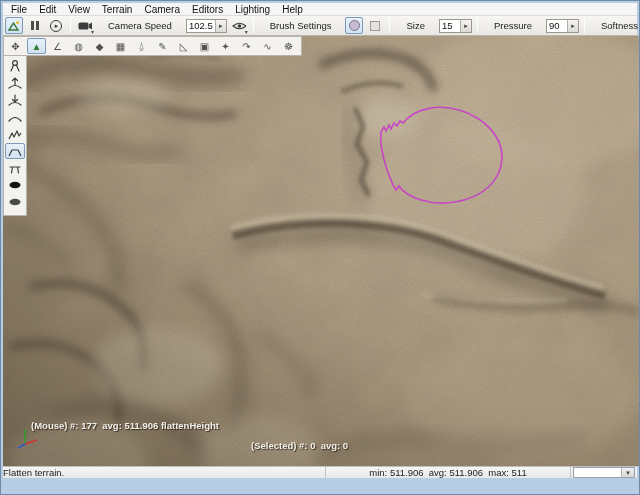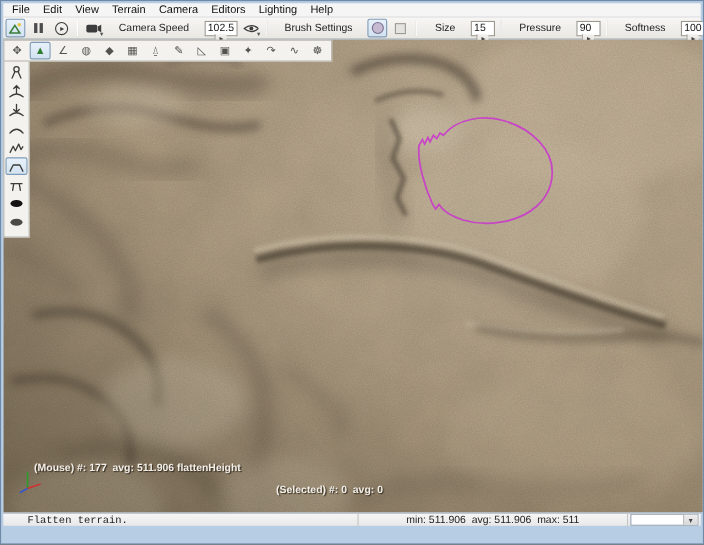--- a/index.html
+++ b/index.html
@@ -18,21 +18,21 @@
   .menubar{height:13px;background:#f5f5f5;border-bottom:1px solid #dcdcdc;display:flex;align-items:center;padding-left:2px;}
   .mitem{font-size:10px;color:#111;padding:0 6px;white-space:pre;}
   
   .toolbar{height:20px;background:linear-gradient(#f7f6f4,#e9e7e2);border-bottom:1px solid #bab6af;
            display:flex;align-items:center;padding:0 2px;gap:3px;}
   .lbl{font-size:9.5px;color:#222;white-space:pre;margin:0 11px;}
   .tb{position:relative;height:17px;min-width:18px;border:1px solid transparent;background:transparent;
       display:flex;align-items:center;justify-content:center;padding:0 1px;border-radius:2px;}
   .tb.sel{border-color:#7d9ab8;background:linear-gradient(#e8f1fa,#d2e2f2);}
   .sep{width:1px;height:15px;background:#bdbab3;border-right:1px solid #fff;margin:0 2px;}
-  .spin{display:flex;align-items:center;height:14px;border:1px solid #9b9890;background:#fff;flex-direction:column;}
+  .spin{display:flex;align-items:center;height:14px;border:1px solid #9b9890;background:#fff;}
   .spin .val{font-size:9.5px;padding:0 2px;min-width:20px;color:#111;white-space:pre;}
   .spin .sa{width:11px;height:12px;background:linear-gradient(#f4f3f1,#dddbd6);border-left:1px solid #b0ada6;
             font-size:7px;color:#444;display:flex;align-items:center;justify-content:center;}
   .bars{display:flex;gap:2px;} .bars span{width:3px;height:9px;background:#4c4c4c;display:block;}
   .playcirc{width:12px;height:12px;border:1.3px solid #3a3a3a;border-radius:50%;display:flex;align-items:center;justify-content:center;
             font-size:7px;color:#3a3a3a;padding-left:1px;}
   .ddm{position:absolute;right:-1px;bottom:-2px;font-size:6px;color:#555;line-height:6px;}
   .cbrush{width:11px;height:11px;border:1.5px solid #7a7090;border-radius:50%;background:#c6bbd1;display:block;}
   .sbrush{width:10px;height:10px;border:1.5px solid #9b9b94;background:#e4e3df;display:block;}
   
@@ -45,21 +45,21 @@
   .hbtn.sel{border-color:#7d9ab8;background:linear-gradient(#e8f1fa,#d2e2f2);color:#2e7d32;}
   .vstrip{position:absolute;left:0;top:20px;width:24px;height:160px;background:#f3f2ef;border:1px solid #b7b4ad;border-top:none;
           display:flex;flex-direction:column;align-items:center;padding:2px 0;gap:1px;z-index:5;}
   .vbtn{width:20px;height:16px;border:1px solid transparent;background:transparent;display:flex;align-items:center;justify-content:center;border-radius:2px;padding:0;}
   .vbtn.sel{border-color:#7d9ab8;background:linear-gradient(#e8f1fa,#d2e2f2);}
   .vbtn svg,.hbtn svg{display:block;}
   .ov{position:absolute;font-size:9.5px;font-weight:bold;color:#f2efe9;text-shadow:1px 1px 1px rgba(40,30,20,.85);white-space:pre;z-index:4;}
   .ov.m{left:28px;top:384px;} .ov.s{left:248px;top:404px;}
   
   .statusbar{height:12px;background:linear-gradient(#f6f6f6,#e8e8e8);border-top:1px solid #bfbfbf;display:flex;align-items:center;font-size:9.5px;color:#222;}
-  .statusbar .msg{flex:1;padding-left:22px;white-space:pre;font-family:Liberation Mono, monospace;}
+  .statusbar .msg{flex:1;padding-left:0;white-space:pre;}
   .statusbar .stats{width:246px;border-left:1px solid #c4c4c4;border-right:1px solid #c4c4c4;text-align:center;white-space:pre;}
   .combo{width:62px;height:11px;margin:0 2px;border:1px solid #96a4b2;background:#fff;display:flex;align-items:center;}
   .combo .cval{flex:1;font-size:9px;white-space:pre;}
   .combo .ar{width:13px;height:9px;background:linear-gradient(#f0f0f0,#d8d8d8);border-left:1px solid #b5b5b5;
              font-size:7px;color:#444;display:flex;align-items:center;justify-content:center;}
 </style>
 </head>
 <body>
 
 <div class="win">

